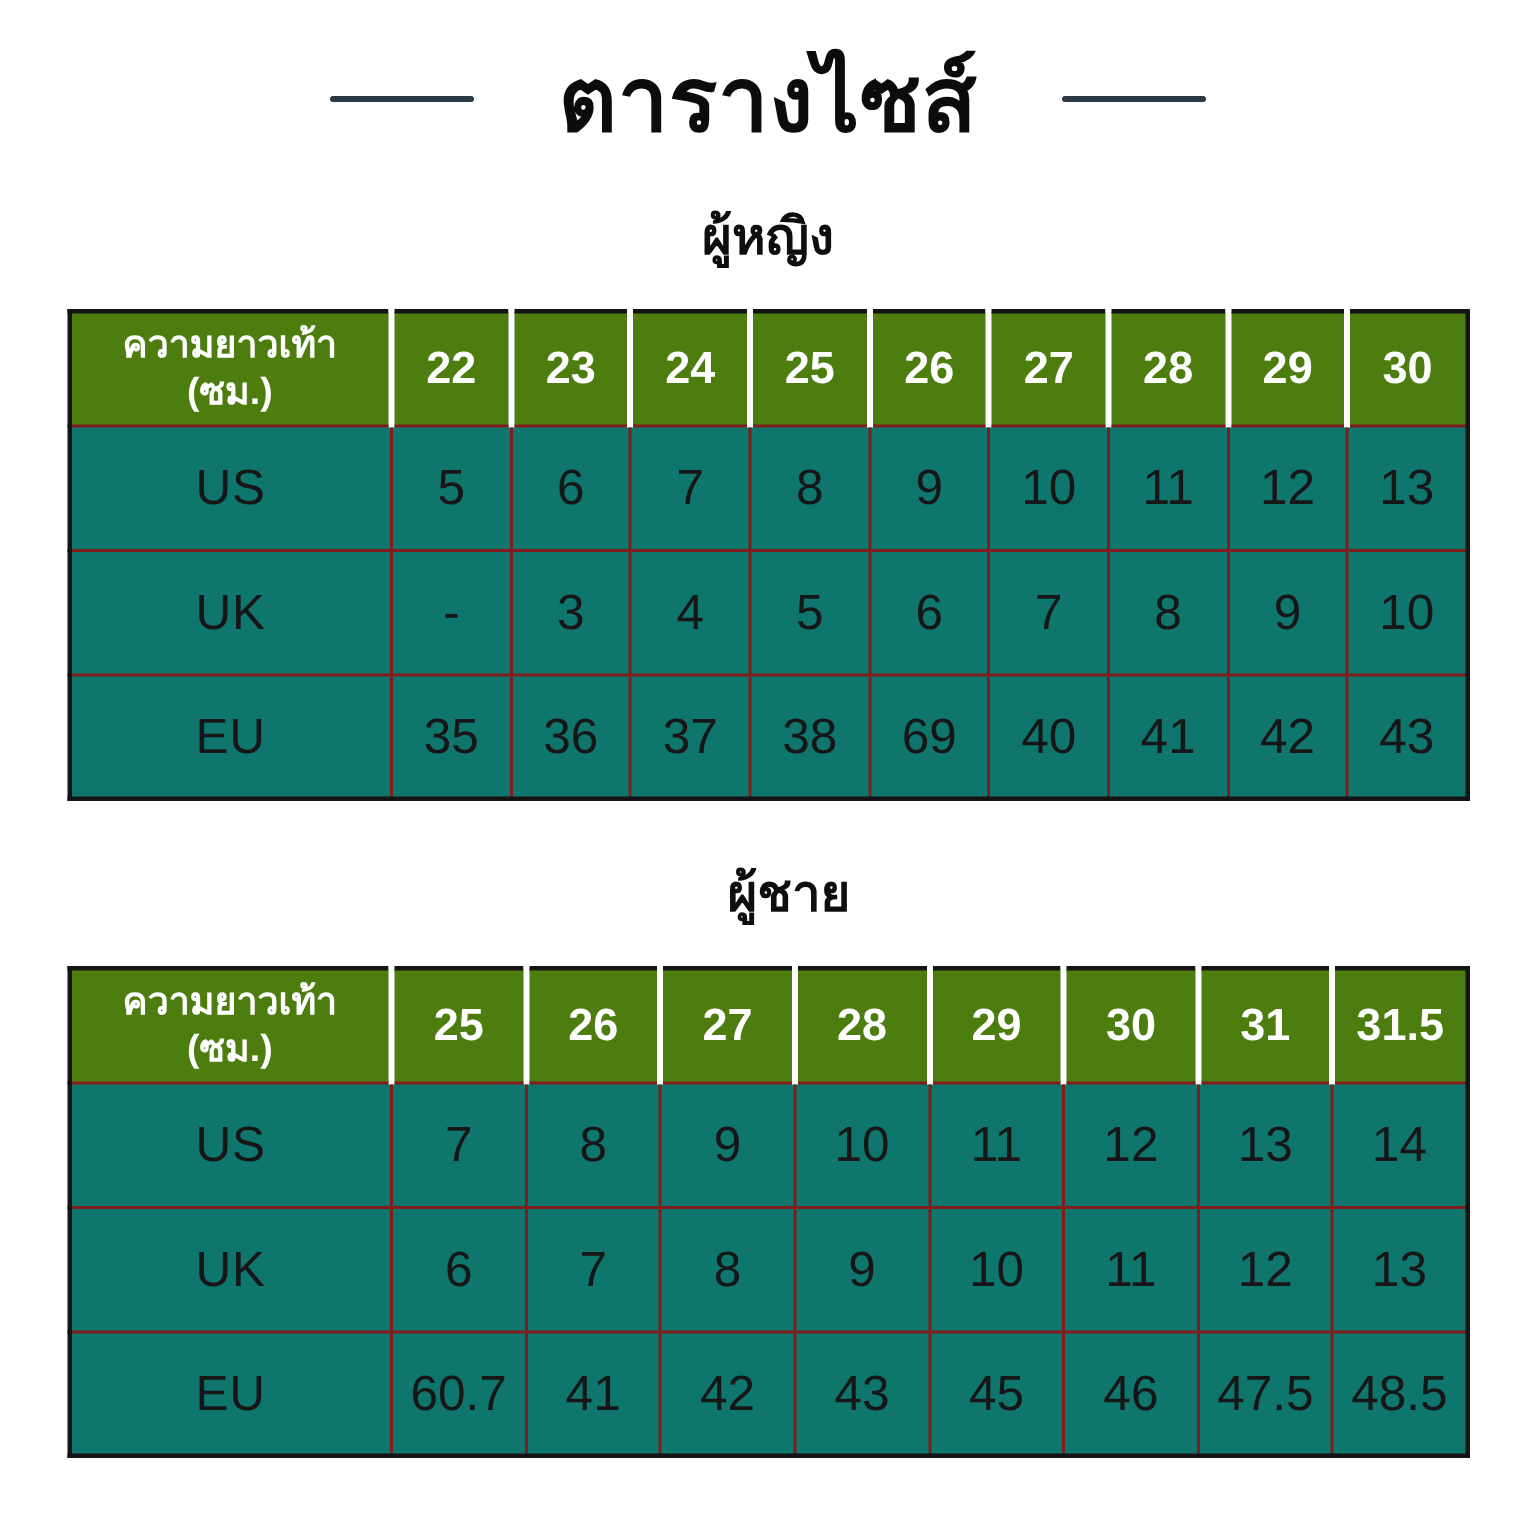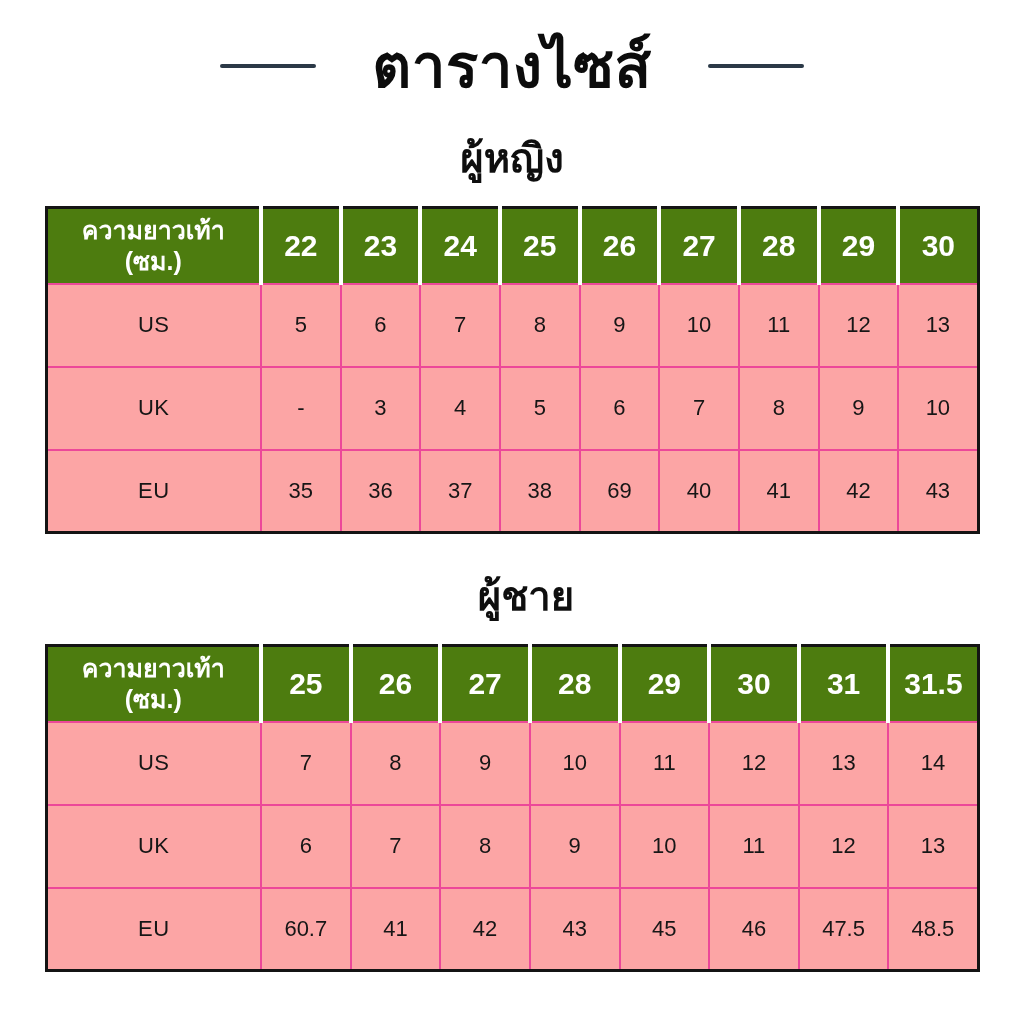--- a/index.html
+++ b/index.html
@@ -27,21 +27,21 @@
   }
   .dash {
     width: 96px; height: 4px;
     background: #2b3947;
     border-radius: 2px;
   }
 
   
   .section-heading {
     margin: 0; text-align: center;
-    font-size: 40px; line-height: 40px;
+    font-size: 34px; line-height: 40px;
     font-weight: 700; color: #0e0e0e;
   }
   .heading-women { margin-top: 36px; }
   .heading-men   { margin-top: 42px; padding-left: 28px; }
 
   
   table.size-table {
     border-collapse: collapse;
     table-layout: fixed;
     width: 935px;
@@ -55,24 +55,24 @@
     height: 76px;
     font-size: 30px; font-weight: 700;
     border: 0; border-left: 4px solid #ffffff;
   }
   thead th:first-child { border-left: 0; }
 
   th.corner { font-size: 25px; font-weight: 700; line-height: 1.25; }
   .corner-line { display: block; }
 
   tbody td {
-    border: 2px solid #ec4899;
+    border: 2px solid #7f1d1d;
     height: 83px;
-    font-size: 22px; font-weight: 500;
-    background: #fca5a5; color: #161616;
+    font-size: 33px; font-weight: 500;
+    background: #0f766e; color: #161616;
   }
   td.row-label { font-weight: 500; letter-spacing: 0.5px; }
 </style>
 </head>
 <body>
 
 <div class="page">
 
   <div class="title-row">
     <span class="dash"></span>

